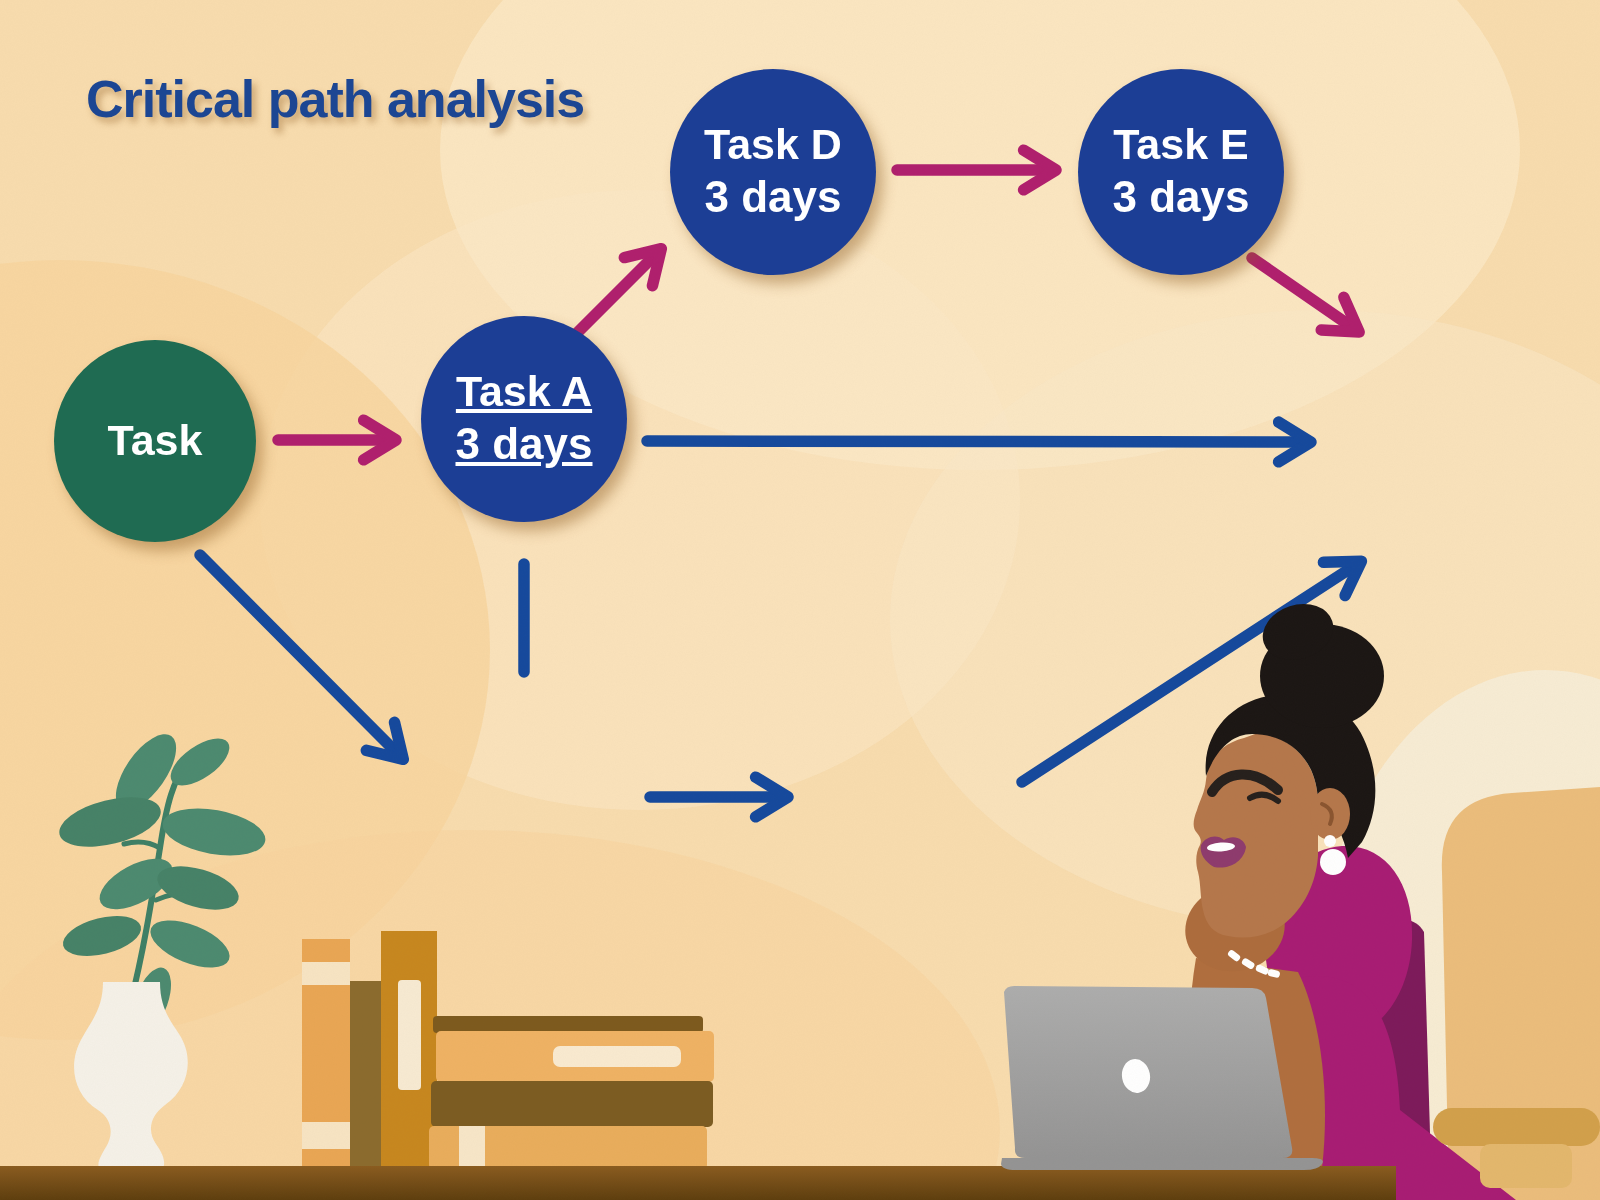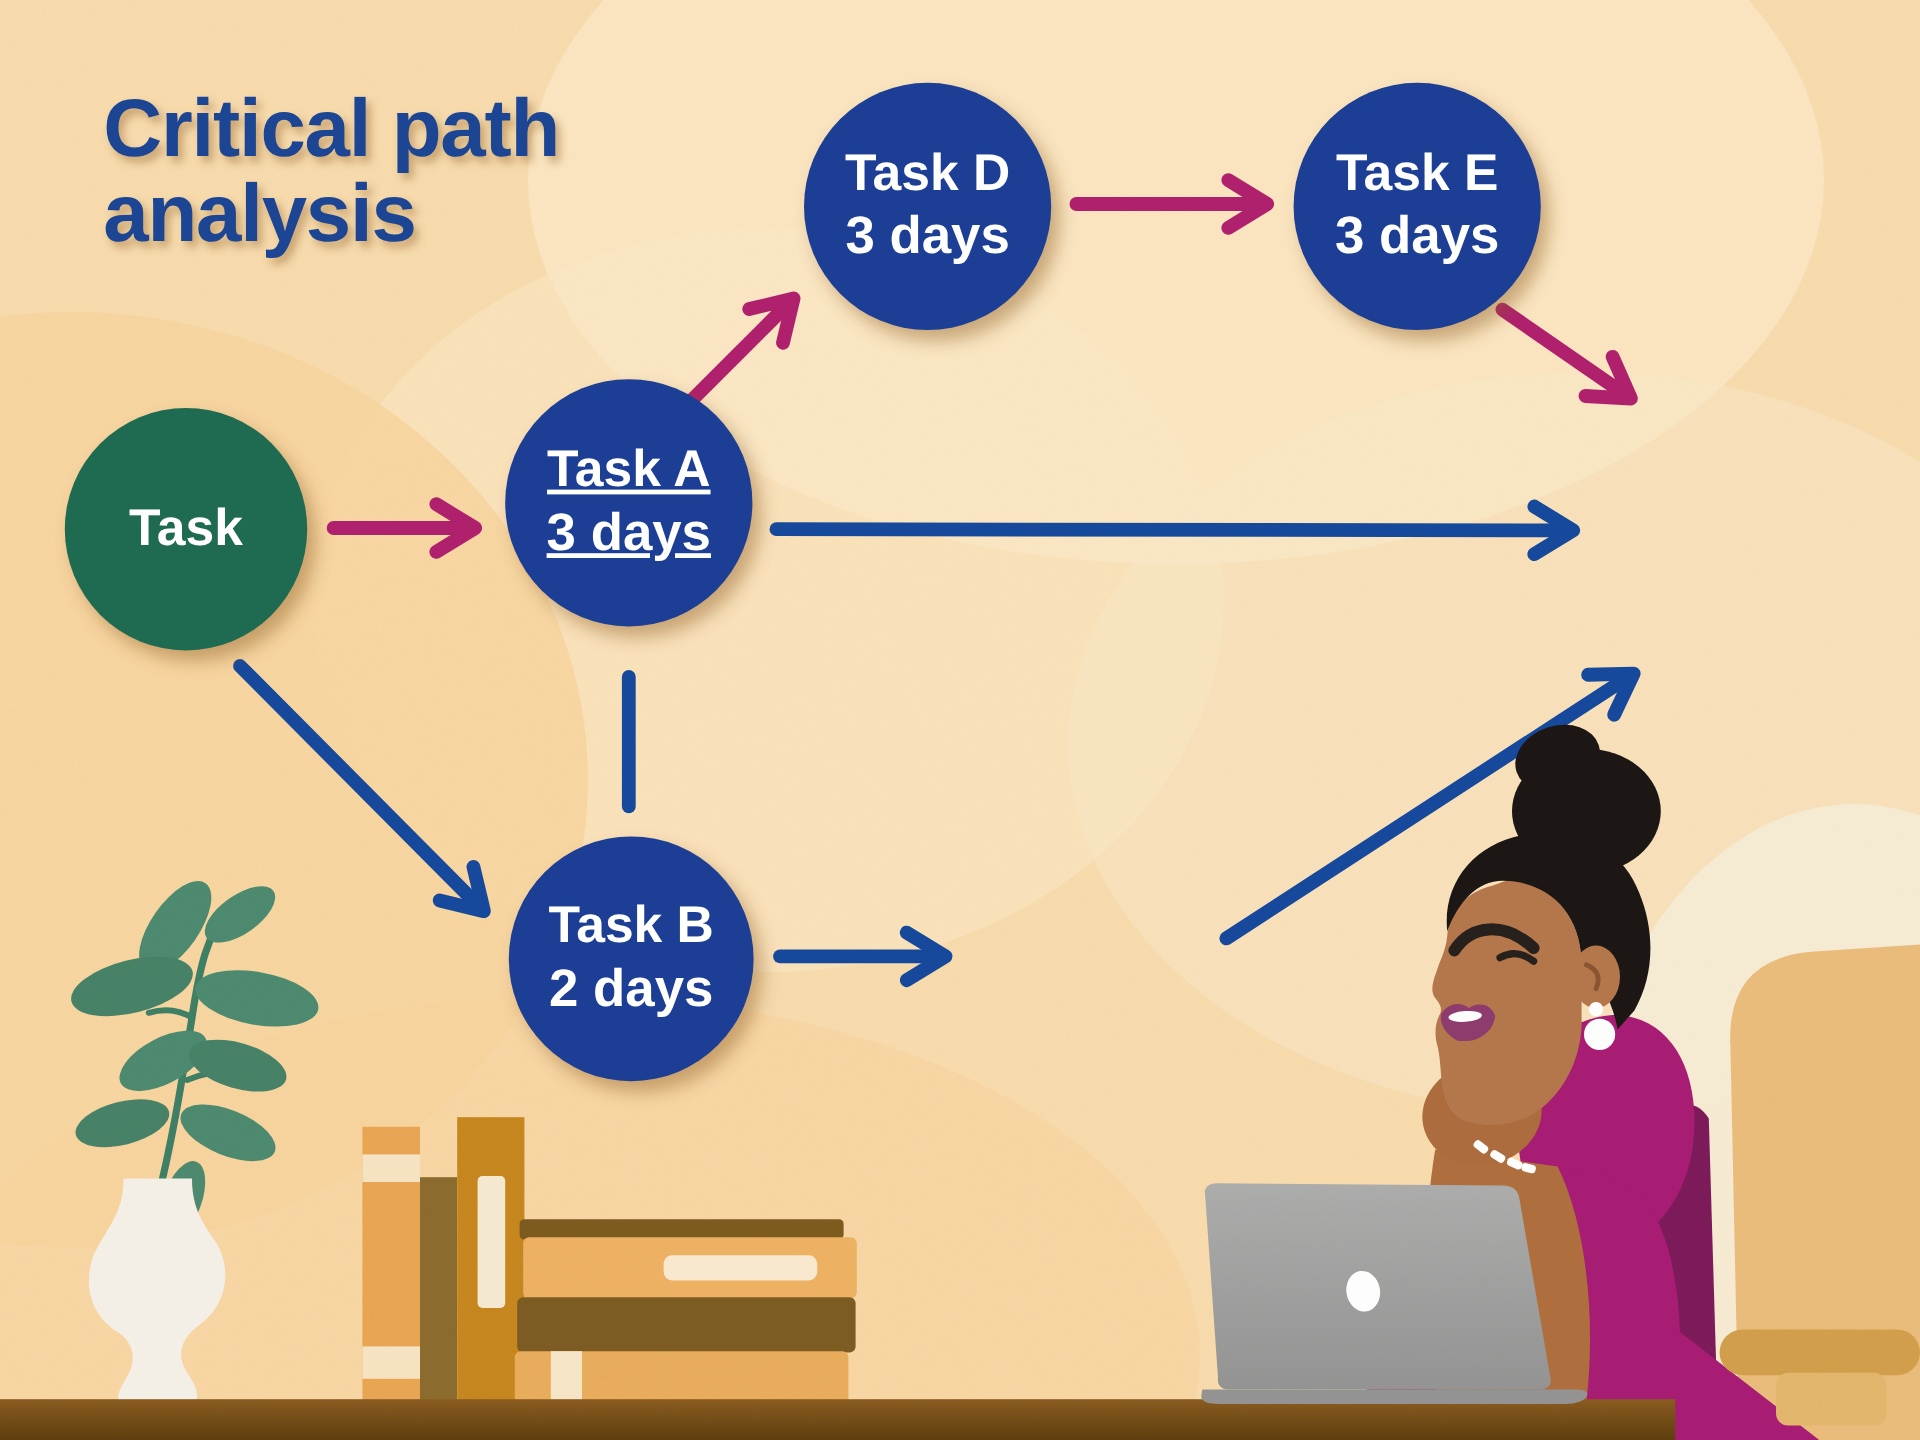--- a/index.html
+++ b/index.html
@@ -4,21 +4,21 @@
 <style>
   html,body{margin:0;padding:0;background:#e8e0d0;}
   .stage{
     position:relative;width:1600px;height:1200px;overflow:hidden;
     background:var(--c-background,#f8dcae);
     font-family:"Liberation Sans","DejaVu Sans",sans-serif;
   }
   .stage svg.scene{position:absolute;inset:0;}
   .page-title{
     position:absolute;left:86px;top:72px;width:560px;
-    font-size:68px;line-height:1.05;font-weight:700;letter-spacing:-1px;
+    font-size:52px;line-height:1.05;font-weight:700;letter-spacing:-1px;
     color:var(--c-title-text,#1c4693);
     text-shadow:4px 5px 7px rgba(146,96,38,.45);
   }
   .node{
     position:absolute;border-radius:50%;
     display:flex;flex-direction:column;align-items:center;justify-content:center;
     color:var(--c-node-text,#fff);text-align:center;
     box-shadow:7px 9px 14px rgba(141,94,36,.45);
   }
   .node--blue{background:var(--c-node-blue,#1c3e95);}
@@ -164,24 +164,20 @@
   <div class="page-title">Critical path analysis</div>
 
   <div class="node node--green" style="left:54px;  top:340px; width:202px; height:202px;">
     <span class="node__label">Task</span>
 
   </div>
   <div class="node node--blue" style="left:421px; top:316px; width:206px; height:206px;text-decoration:underline;">
     <span class="node__label">Task A</span>
     <span class="node__duration">3 days</span>
   </div>
-  <div class="node node--blue" style="left:424px; top:697px; width:204px; height:204px;">
-    <span class="node__label">Task B</span>
-    <span class="node__duration">2 days</span>
-  </div>
   <div class="node node--blue" style="left:670px; top:69px; width:206px; height:206px;">
     <span class="node__label">Task D</span>
     <span class="node__duration">3 days</span>
   </div>
   <div class="node node--blue" style="left:1078px; top:69px; width:206px; height:206px;">
     <span class="node__label">Task E</span>
     <span class="node__duration">3 days</span>
   </div>
 
 </div>

